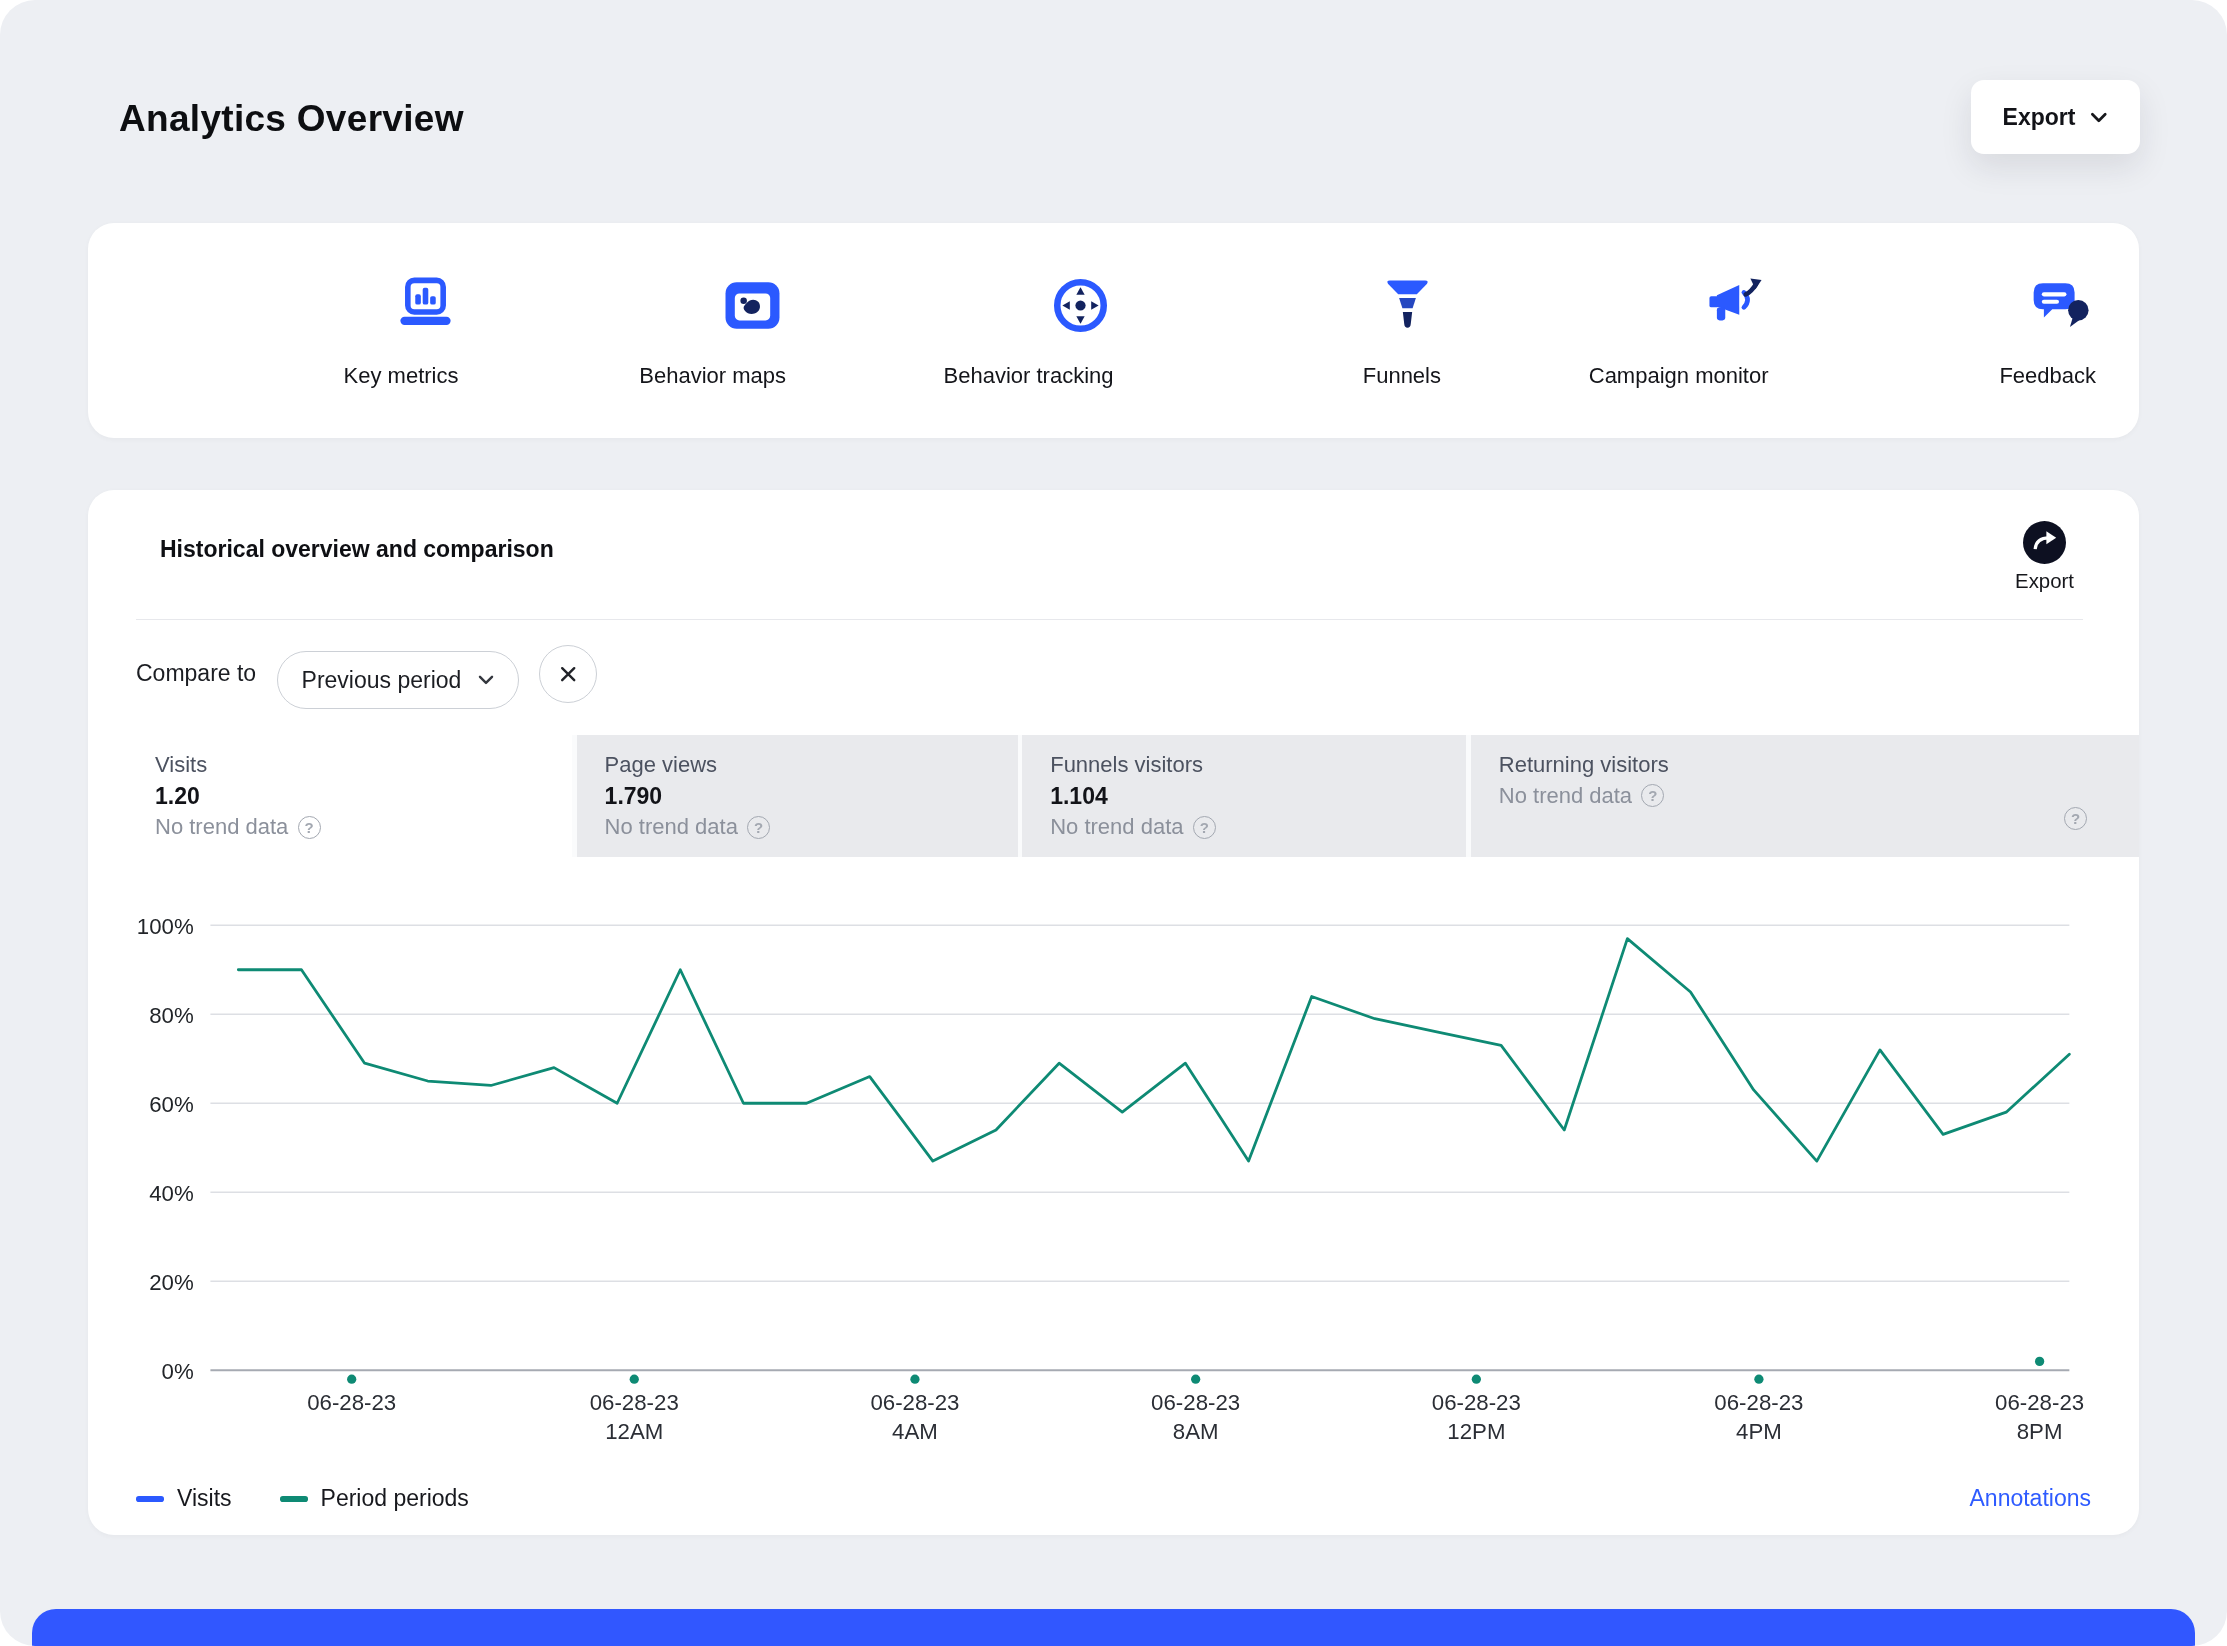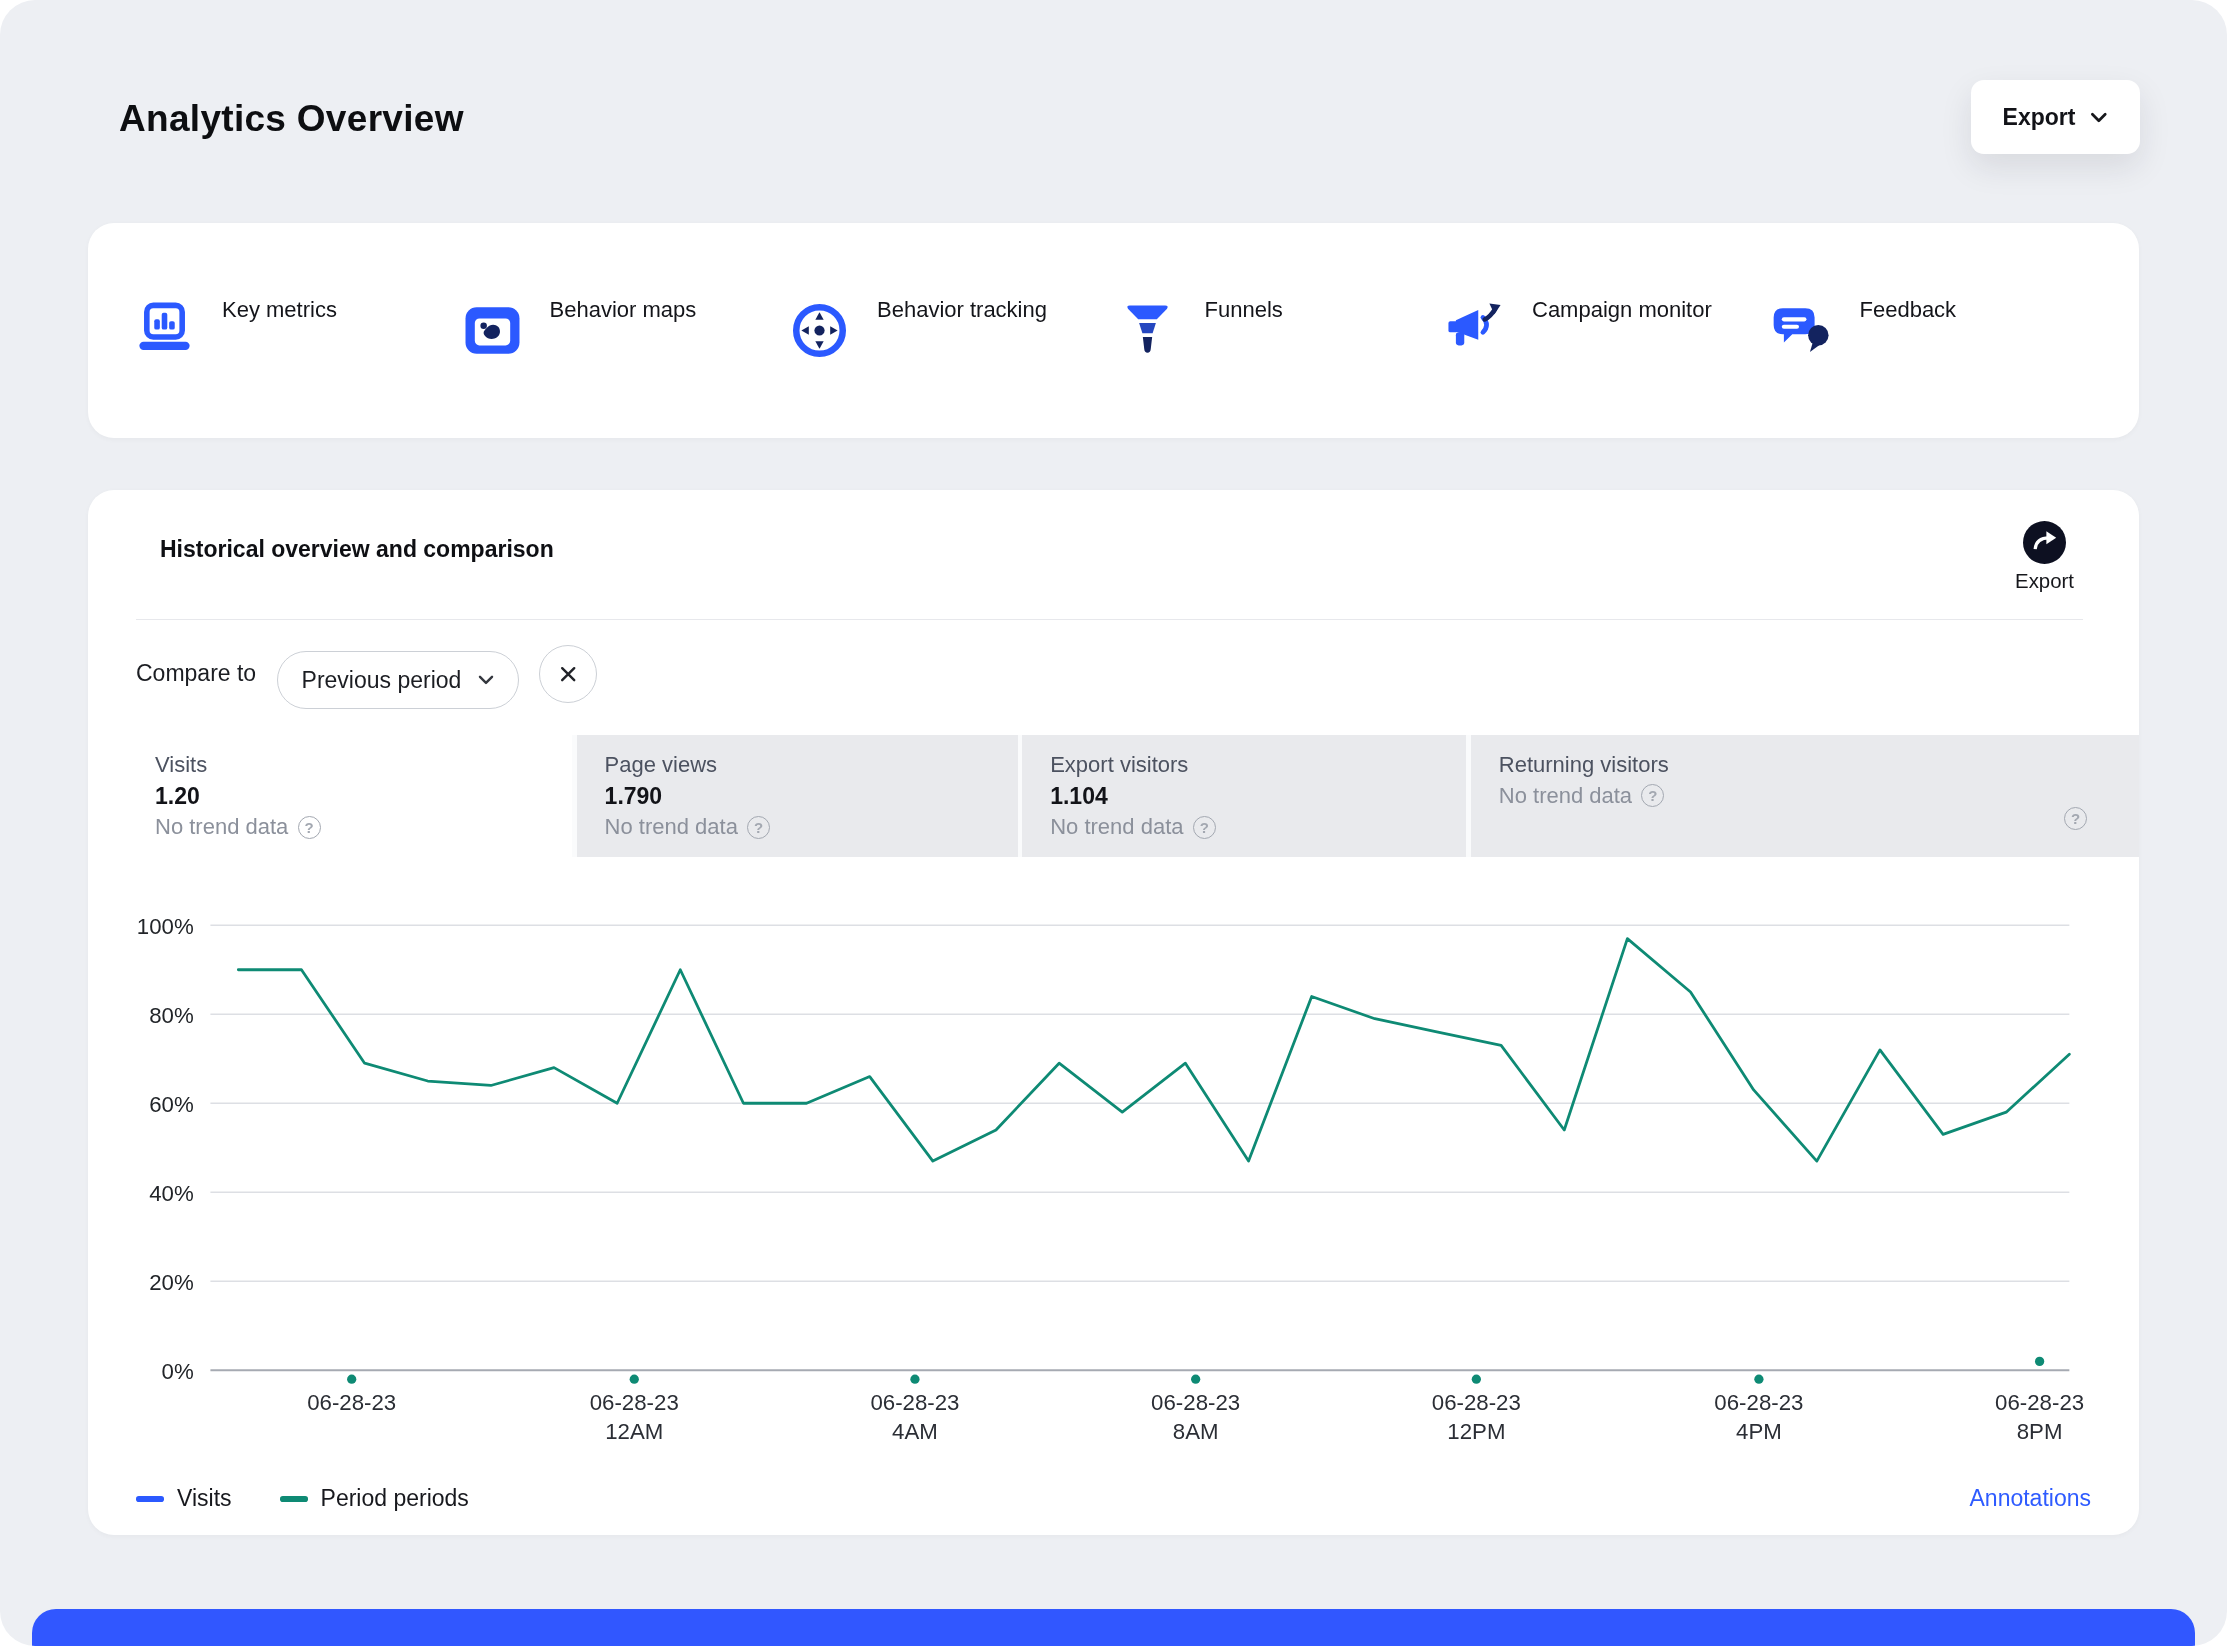--- a/index.html
+++ b/index.html
@@ -35,21 +35,21 @@
   
   .nav-card {
     position: absolute; left: 88px; top: 223px;
     width: 2051px; height: 215px;
     background: #fff; border-radius: 26px;
     display: flex; align-items: center;
     padding: 0 43px;
     box-shadow: 0 1.9px 5.6px rgba(18,23,40,.03);
   }
   .nav-item {
-    flex: 1; display: flex; flex-direction: row; align-items: flex-start;
+    flex: 1; display: flex; flex-direction: column; align-items: flex-end;
     gap: 24px; cursor: pointer;
   }
   .nav-icon { width: 67px; height: 67px; display: block; }
   .nav-icon svg { width: 67px; height: 67px; display: block; }
   .nav-label { font-size: 22px; color: #14151a; }
 
   
   .main-card {
     position: absolute; left: 88px; top: 490px;
     width: 2051px; height: 1045px;
@@ -279,21 +279,21 @@
       <div class="metric-tile t2">
         <div class="m-label">Page views</div>
         <div class="m-value">1.790</div>
         <div class="m-trend">
           <span>No trend data</span>
           <span class="qicon"></span>
         </div>
       </div>
 
       <div class="metric-tile t3">
-        <div class="m-label">Export visitors</div>
+        <div class="m-label">Funnels visitors</div>
         <div class="m-value">1.104</div>
         <div class="m-trend">
           <span>No trend data</span>
           <span class="qicon"></span>
         </div>
       </div>
 
       <div class="metric-tile t4">
         <div class="m-label">Returning visitors</div>
         <div class="m-trend">

